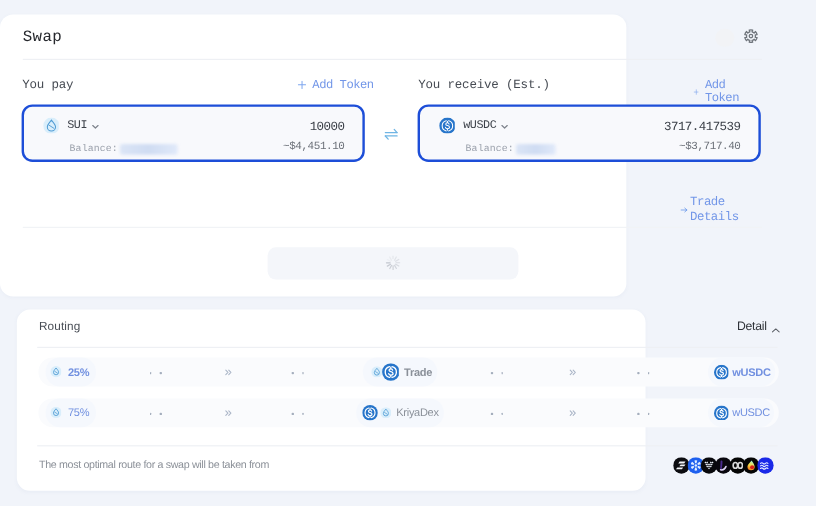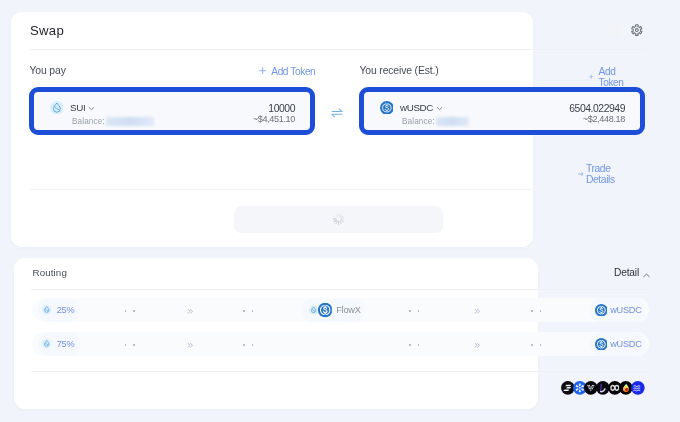--- a/index.html
+++ b/index.html
@@ -5,37 +5,37 @@
 <style>
   * { box-sizing: border-box; margin:0; padding:0; }
   html,body { width:680px; height:422px; overflow:hidden; }
   body {
     background:#f1f4fa;
     font-family:"Liberation Sans", sans-serif;
     -webkit-font-smoothing:antialiased;
     color:#2b2f36;
   }
   .card { position:absolute; background:#fff; border-radius:11px; box-shadow:0 1px 3px rgba(120,140,180,.05); }
-  #swap-card { left:11px; top:12px; width:522px; height:234.5px; }
+  #swap-card { left:0; top:12px; width:522px; height:234.5px;font-family:Liberation Mono, monospace; }
   #routing-card { left:13.5px; top:258px; width:524px; height:150.5px; }
 
   
   #swap-title { position:absolute; left:19px; top:10.7px; font-size:13.2px; font-weight:500; letter-spacing:.25px; color:#26282d;}
   #header-circle { position:absolute; left:596.3px; top:11.7px; width:15.3px; height:15.3px; border-radius:50%; background:#f2f3f6; }
   #gear-btn { position:absolute; left:618.7px; top:11.4px; width:13.5px; height:14px; }
   #header-divider { position:absolute; left:18.5px; top:37px; width:616px; height:1px; background:#eef0f4; }
   #mid-divider { position:absolute; left:18.5px; top:177px; width:616px; height:1px; background:#f1f3f6; }
 
   
   .col-label { position:absolute; font-size:10.4px; color:#464b53; letter-spacing:-0.14px;}
   .add-token { position:absolute; font-size:10.15px; color:#7296e8; display:flex; align-items:center; gap:5.4px; letter-spacing:-0.4px;}
   .add-token .plus { display:block; }
 
   
-  .token-box { position:absolute; top:75px; height:48px; background:#f8f9fc; border:5px solid #1d4ed8; border-radius:9px; }
+  .token-box { position:absolute; top:75px; height:48px; background:#f8f9fc; border:2px solid #1d4ed8; border-radius:9px; }
   #pay-box { left:18px; width:286px; }
   #recv-box { left:348px; width:286px; }
   .tok-top { position:absolute; left:15.8px; top:7.5px; display:flex; align-items:center; gap:6.5px; height:16px;}
   .tok-sym { font-size:9.8px; color:#3c4149; letter-spacing:-0.35px;}
   .tok-amount { position:absolute; right:15px; top:11px; font-size:10.4px; color:#3c4149; letter-spacing:-0.45px;}
   .tok-bal { position:absolute; left:14px; bottom:4.5px; font-size:8.2px; color:#9aa0ab; display:flex; align-items:center; letter-spacing:.1px;margin-left:24px;}
   .bal-blur { display:inline-block; height:9px; border-radius:2px; margin-left:1.5px;
        background:linear-gradient(90deg,#dbe5f6,#cfdcf2,#e0e9f9); filter:blur(1.4px); }
   .tok-usd { position:absolute; right:15px; bottom:6px; font-size:9.1px; color:#6b7078; letter-spacing:-0.35px;}
 
@@ -150,26 +150,26 @@
             <path d="M19.3 12.6 c-.4-1.6-1.6-2.4-3.2-2.4 -1.9 0-3.3 1-3.3 2.6 0 1.5 1.1 2.2 3.4 2.7 2.6.6 3.9 1.5 3.9 3.3 0 1.8-1.6 2.9-4 2.9 -2.1 0-3.5-1-3.9-2.7" fill="none" stroke="#fff" stroke-width="2.1" stroke-linecap="round" stroke-linejoin="round"></path>
             <path d="M13.71 6.06 A10.2 10.2 0 0 0 13.71 25.94" fill="none" stroke="#fff" stroke-width="2" stroke-linecap="round"></path>
             <path d="M18.29 6.06 A10.2 10.2 0 0 1 18.29 25.94" fill="none" stroke="#fff" stroke-width="2" stroke-linecap="round"></path>
           </svg>
       </span>
       <span class="tok-sym">wUSDC</span>
       <svg class="chev-dn" width="7" height="7" viewBox="0 0 14 14">
           <path d="M2.6 5.2 L7 9.4 L11.4 5.2" fill="none" stroke="#7e838c" stroke-width="2.0" stroke-linecap="round" stroke-linejoin="round"></path>
         </svg>
     </div>
-    <div class="tok-amount">6504.022949</div>
+    <div class="tok-amount">3717.417539</div>
     <div class="tok-bal">
       <span>Balance:</span>
       <span class="bal-blur" style="width:33px;"></span>
     </div>
-    <div class="tok-usd">~$2,448.18</div>
+    <div class="tok-usd">~$3,717.40</div>
   </div>
 
   <div id="trade-details">
     <svg width="10" height="10" viewBox="0 0 20 20" fill="none" stroke="#5b8fea" stroke-width="2.1" stroke-linecap="round" stroke-linejoin="round">
         <path d="M1.6 10 h16.8"></path>
         <path d="M12.4 4.6 L18.4 10 L12.4 15.4"></path>
       </svg>
     <span>Trade Details</span>
   </div>
 
@@ -196,21 +196,21 @@
   <div id="routing-title">Routing</div>
   <div id="routing-detail">
     <span>Detail</span>
     <svg width="7" height="5" viewBox="0 0 14 10">
         <path d="M1.4 7.2 L7 2.2 L12.6 7.2" fill="none" stroke="#5a5e65" stroke-width="1.7" stroke-linecap="round" stroke-linejoin="round"></path>
       </svg>
   </div>
   <div id="routing-divider"></div>
   <div id="routing-foot-divider"></div>
   <div id="route-rows">
-      <div class="route-row" style="top: 40px;">
+      <div class="route-row" style="top: 40px; font-weight: bold;">
         <div class="pill pill-pct">
           <span class="ic">
             <svg viewBox="0 0 32 32" width="9.4" height="9.4">
               <circle cx="16" cy="16" r="16" fill="#daeefb"></circle>
               <path d="M16 5.6 c-4.1 5 -7.2 8.1 -7.2 12.1 a7.2 7.2 0 0 0 14.4 0 C23.2 13.7 20.1 10.6 16 5.6z" fill="none" stroke="#539ed6" stroke-width="2.5"></path>
               <path d="M11.2 14.4 L20.8 20.6" fill="none" stroke="#539ed6" stroke-width="2.2"></path>
             </svg>
           </span>
           <span class="pill-text">25%</span>
         </div>
@@ -238,21 +238,21 @@
             <span class="pi front">
               <svg viewBox="0 0 32 32" width="14.6" height="14.6">
                 <circle cx="16" cy="16" r="16" fill="#2775ca"></circle>
                 <path d="M16 7.2 v2.4 M16 22.4 v2.4" stroke="#fff" stroke-width="2.4" stroke-linecap="round"></path>
                 <path d="M19.3 12.6 c-.4-1.6-1.6-2.4-3.2-2.4 -1.9 0-3.3 1-3.3 2.6 0 1.5 1.1 2.2 3.4 2.7 2.6.6 3.9 1.5 3.9 3.3 0 1.8-1.6 2.9-4 2.9 -2.1 0-3.5-1-3.9-2.7" fill="none" stroke="#fff" stroke-width="2.4" stroke-linecap="round" stroke-linejoin="round"></path>
                 <path d="M13.71 6.06 A10.2 10.2 0 0 0 13.71 25.94" fill="none" stroke="#fff" stroke-width="2.4" stroke-linecap="round"></path>
                 <path d="M18.29 6.06 A10.2 10.2 0 0 1 18.29 25.94" fill="none" stroke="#fff" stroke-width="2.4" stroke-linecap="round"></path>
               </svg>
             </span>
           </span>
-          <span class="pill-text dex-name">FlowX</span>
+          <span class="pill-text dex-name">Trade</span>
         </div>
         <span class="dots d3">
           <b></b>
           <b></b>
         </span>
         <span class="chev c2"><svg width="6.6" height="6.6" viewBox="0 0 14 14" fill="none" stroke="#aab5c7" stroke-width="1.9" stroke-linecap="round" stroke-linejoin="round">
             <path d="M2.5 3 L6.3 7 L2.5 11"></path>
             <path d="M7.7 3 L11.5 7 L7.7 11"></path>
           </svg></span>
         <span class="dots d4">
@@ -288,20 +288,41 @@
           <b></b>
         </span>
         <span class="chev c1"><svg width="6.6" height="6.6" viewBox="0 0 14 14" fill="none" stroke="#aab5c7" stroke-width="1.9" stroke-linecap="round" stroke-linejoin="round">
             <path d="M2.5 3 L6.3 7 L2.5 11"></path>
             <path d="M7.7 3 L11.5 7 L7.7 11"></path>
           </svg></span>
         <span class="dots d2">
           <b></b>
           <b></b>
         </span>
+        <div class="pill pill-dex">
+          <span class="pairicons" style="width:22px">
+            <span class="pi front2">
+              <svg viewBox="0 0 32 32" width="13" height="13">
+                <circle cx="16" cy="16" r="16" fill="#2775ca"></circle>
+                <path d="M16 7.2 v2.4 M16 22.4 v2.4" stroke="#fff" stroke-width="2.4" stroke-linecap="round"></path>
+                <path d="M19.3 12.6 c-.4-1.6-1.6-2.4-3.2-2.4 -1.9 0-3.3 1-3.3 2.6 0 1.5 1.1 2.2 3.4 2.7 2.6.6 3.9 1.5 3.9 3.3 0 1.8-1.6 2.9-4 2.9 -2.1 0-3.5-1-3.9-2.7" fill="none" stroke="#fff" stroke-width="2.4" stroke-linecap="round" stroke-linejoin="round"></path>
+                <path d="M13.71 6.06 A10.2 10.2 0 0 0 13.71 25.94" fill="none" stroke="#fff" stroke-width="2.4" stroke-linecap="round"></path>
+                <path d="M18.29 6.06 A10.2 10.2 0 0 1 18.29 25.94" fill="none" stroke="#fff" stroke-width="2.4" stroke-linecap="round"></path>
+              </svg>
+            </span>
+            <span class="pi back2">
+              <svg viewBox="0 0 32 32" width="9.4" height="9.4">
+                <circle cx="16" cy="16" r="16" fill="#daeefb"></circle>
+                <path d="M16 5.6 c-4.1 5 -7.2 8.1 -7.2 12.1 a7.2 7.2 0 0 0 14.4 0 C23.2 13.7 20.1 10.6 16 5.6z" fill="none" stroke="#539ed6" stroke-width="2.5"></path>
+                <path d="M11.2 14.4 L20.8 20.6" fill="none" stroke="#539ed6" stroke-width="2.2"></path>
+              </svg>
+            </span>
+          </span>
+          <span class="pill-text dex-name">KriyaDex</span>
+        </div>
         <span class="dots d3">
           <b></b>
           <b></b>
         </span>
         <span class="chev c2"><svg width="6.6" height="6.6" viewBox="0 0 14 14" fill="none" stroke="#aab5c7" stroke-width="1.9" stroke-linecap="round" stroke-linejoin="round">
             <path d="M2.5 3 L6.3 7 L2.5 11"></path>
             <path d="M7.7 3 L11.5 7 L7.7 11"></path>
           </svg></span>
         <span class="dots d4">
           <b></b>
@@ -314,20 +335,21 @@
               <path d="M16 7.2 v2.4 M16 22.4 v2.4" stroke="#fff" stroke-width="2.4" stroke-linecap="round"></path>
               <path d="M19.3 12.6 c-.4-1.6-1.6-2.4-3.2-2.4 -1.9 0-3.3 1-3.3 2.6 0 1.5 1.1 2.2 3.4 2.7 2.6.6 3.9 1.5 3.9 3.3 0 1.8-1.6 2.9-4 2.9 -2.1 0-3.5-1-3.9-2.7" fill="none" stroke="#fff" stroke-width="2.4" stroke-linecap="round" stroke-linejoin="round"></path>
               <path d="M13.71 6.06 A10.2 10.2 0 0 0 13.71 25.94" fill="none" stroke="#fff" stroke-width="2.4" stroke-linecap="round"></path>
               <path d="M18.29 6.06 A10.2 10.2 0 0 1 18.29 25.94" fill="none" stroke="#fff" stroke-width="2.4" stroke-linecap="round"></path>
             </svg>
           </span>
           <span class="pill-text">wUSDC</span>
         </div>
       </div>
     </div>
+  <div id="routing-foot">The most optimal route for a swap will be taken from</div>
   <div id="dex-logos">
     <span class="dexlogo">
       <svg viewBox="0 0 32 32" width="13.7" height="13.7">
           <circle cx="16" cy="16" r="16" fill="#0c0c10"></circle>
           <g fill="#f2f4f7">
             <path d="M12.5 8.5 h11.5 l-2.6 3.6 h-11.5z"></path>
             <path d="M14.5 14.2 h9.5 l-2.6 3.6 h-9.5z"></path>
             <path d="M8 20 h11.5 l-2.6 3.6 h-11.5z"></path>
           </g>
         </svg>

